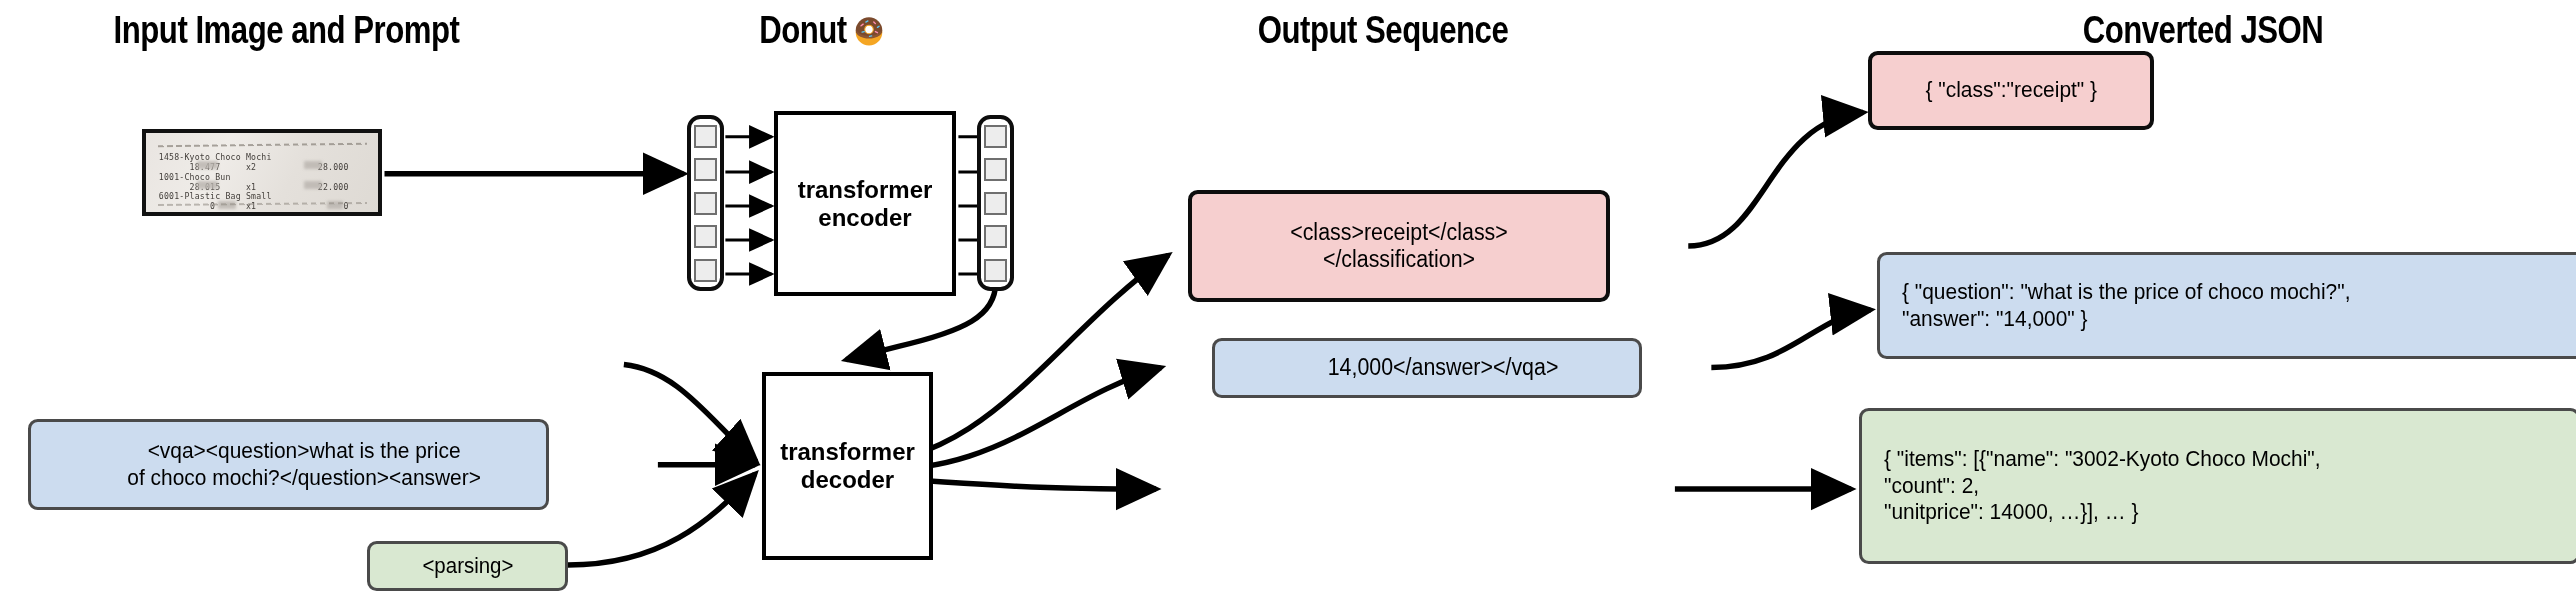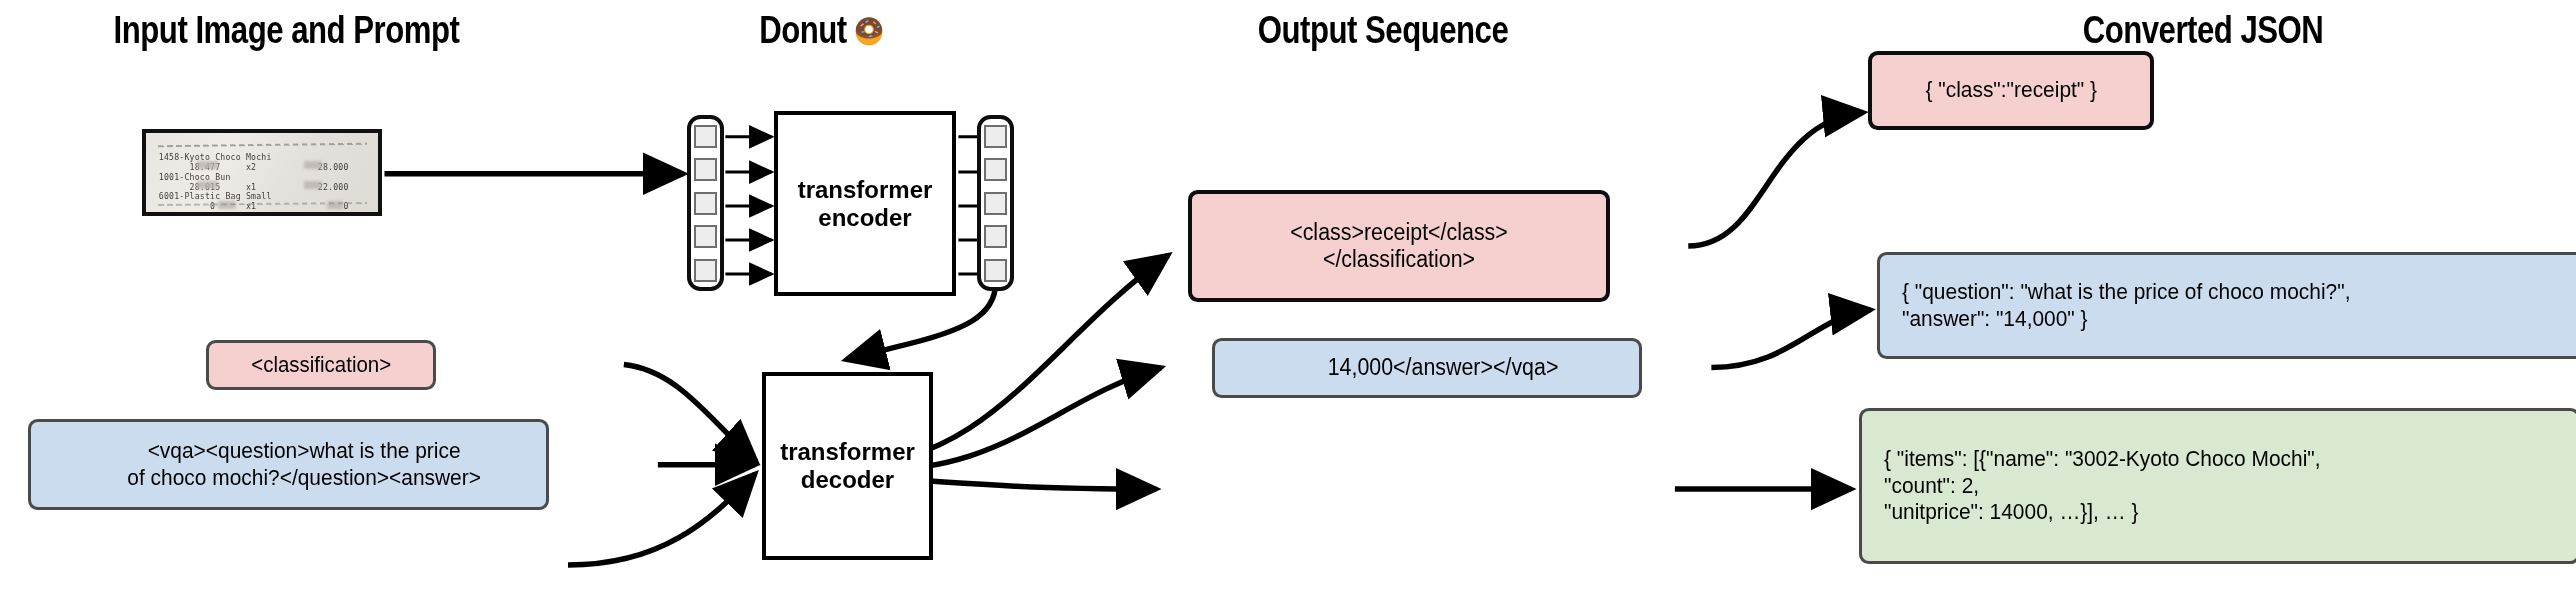--- a/index.html
+++ b/index.html
@@ -181,29 +181,29 @@
   </svg>
 
   <div class="strip" style="left:961px;top:115px;width:37px;height:176px;">
     <span class="tok"></span>
     <span class="tok"></span>
     <span class="tok"></span>
     <span class="tok"></span>
     <span class="tok"></span>
   </div>
 
-  <div class="cbox pink" style="left:190px;top:340px;width:230px;height:50px;font-size:22px;">
-    <span class="txt">&lt;classification&gt;</span>
-  </div>
 
   <div class="cbox blue" style="left:12px;top:419px;width:521px;height:91px;font-size:22.5px;">
     <span class="txt">&lt;vqa&gt;&lt;question&gt;what is the price
 of choco mochi?&lt;/question&gt;&lt;answer&gt;</span>
   </div>
 
+  <div class="cbox green" style="left:351px;top:541px;width:201px;height:50px;font-size:22px;">
+    <span class="txt">&lt;parsing&gt;</span>
+  </div>
 
   <div class="tblock" style="left:746px;top:372px;width:171px;height:188px;font-size:24px;">
     <span style="white-space:pre-line;">transformer
 decoder</span>
   </div>
 
   <div class="cbox pink heavy" style="left:1172px;top:190px;width:422px;height:112px;font-size:23px;">
     <span class="txt">&lt;class&gt;receipt&lt;/class&gt;
 &lt;/classification&gt;</span>
   </div>

